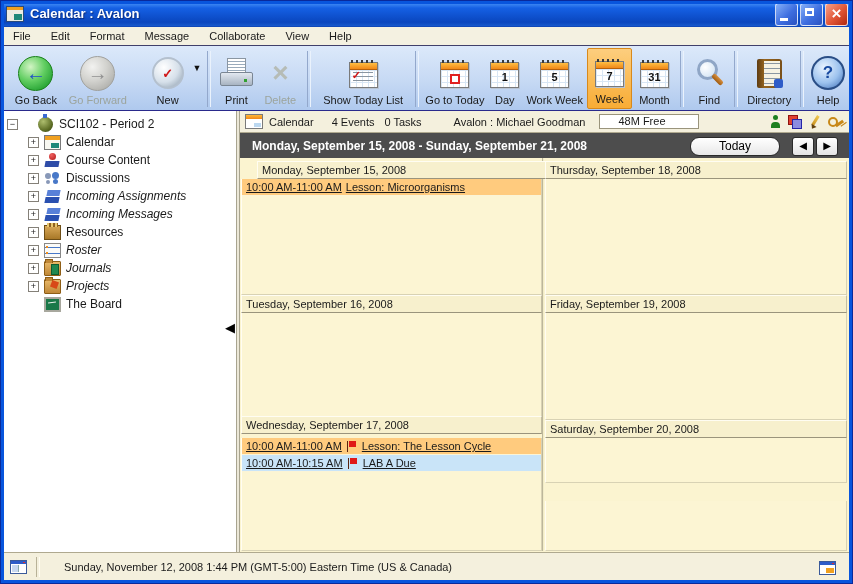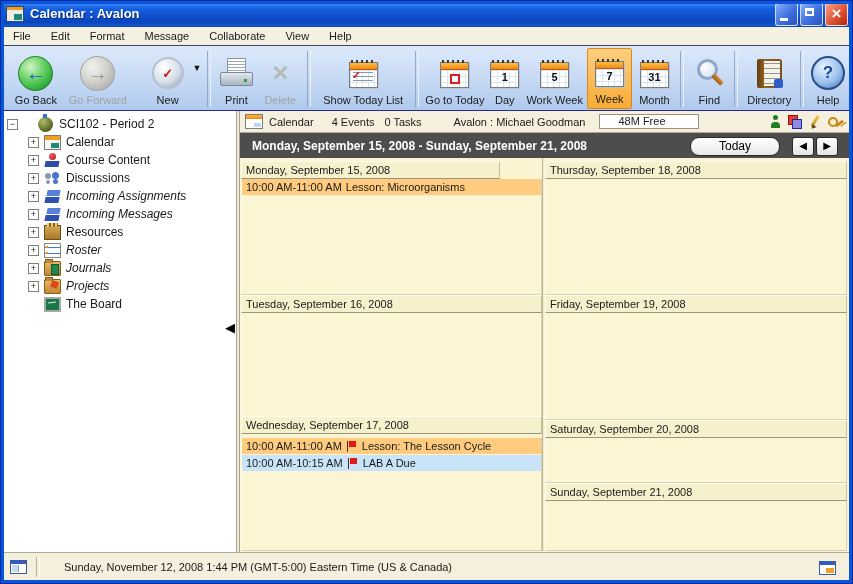--- a/index.html
+++ b/index.html
@@ -160,21 +160,21 @@
     border:1px solid #2A2A2A;border-radius:3px;font-size:10px;text-align:center;line-height:16px;color:#000;}
   .nav-prev{left:552px;}
   .nav-next{left:576px;}
 
   .grid{position:absolute;left:0;top:47px;width:610px;height:394px;}
   .vline{position:absolute;left:302px;top:0;width:1px;height:393px;background:#BCB69A;border-right:1px solid #F2ECC8;}
   .dayhdr{position:absolute;height:18px;background:#F7F0CD;box-sizing:border-box;
     border-top:1px solid #FFFDF2;border-left:1px solid #FFFDF2;border-bottom:1px solid #9A947C;border-right:1px solid #C4BEA2;
     font-size:11px;line-height:16px;padding-left:4px;white-space:nowrap;overflow:hidden;}
   .daybody{position:absolute;background:#FCF5D3;box-sizing:border-box;
-    border-left:1px solid #FFFDF2;border-right:1px solid #D8D2B4;border-bottom:1px solid #D8D2B4;}
+    border-left:1px solid #FFFDF2;border-right:1px solid #D8D2B4;border-bottom:1px solid #D8D2B4;text-decoration:underline;}
   .event{height:17px;box-sizing:border-box;display:flex;align-items:center;gap:4px;
     font-size:11px;padding-left:4px;white-space:nowrap;overflow:hidden;border-bottom:1px solid #FBF4D6;}
   .event.orange{background:#FFCB7E;}
   .event.blue{background:#C9E4F8;}
   .flag{display:inline-block;width:9px;height:11px;border-left:1px solid #5A2410;position:relative;flex:none;margin:0 1px;}
   .flag::before{content:"";position:absolute;left:1px;top:0;width:7px;height:6px;background:#E01818;}
 
   
   .statusbar{position:absolute;left:3px;top:552px;width:847px;height:29px;background:#F4F0DD;
     border-top:1px solid #AFA98F;box-sizing:border-box;display:flex;align-items:center;}
@@ -417,21 +417,21 @@
   <div class="datebar">
     <span class="db-range">Monday, September 15, 2008 - Sunday, September 21, 2008</span>
     <span class="today-btn">Today</span>
     <span class="nav-btn nav-prev">◀</span>
     <span class="nav-btn nav-next">▶</span>
   </div>
 
   <div class="grid">
     <div class="vline"></div>
 
-    <div class="dayhdr" style="left:1px;top:3px;width:259px">Monday, September 15, 2008</div>
+    <div class="dayhdr" style="left:17px;top:3px;width:295px">Monday, September 15, 2008</div>
     <div class="daybody" style="left:1px;top:21px;width:301px;height:116px">
       <div class="event orange">
         <span>10:00 AM-11:00 AM</span>
         <span>Lesson: Microorganisms</span>
       </div>
     </div>
     <div class="dayhdr" style="left:1px;top:137px;width:301px">Tuesday, September 16, 2008</div>
     <div class="daybody" style="left:1px;top:155px;width:301px;height:107px"></div>
     <div class="dayhdr" style="left:1px;top:258px;width:301px">Wednesday, September 17, 2008</div>
     <div class="daybody" style="left:1px;top:280px;width:301px;height:113px">
@@ -446,21 +446,20 @@
         <span>LAB A Due</span>
       </div>
     </div>
 
     <div class="dayhdr" style="left:305px;top:3px;width:302px">Thursday, September 18, 2008</div>
     <div class="daybody" style="left:305px;top:21px;width:302px;height:116px"></div>
     <div class="dayhdr" style="left:305px;top:137px;width:302px">Friday, September 19, 2008</div>
     <div class="daybody" style="left:305px;top:155px;width:302px;height:107px"></div>
     <div class="dayhdr" style="left:305px;top:262px;width:302px">Saturday, September 20, 2008</div>
     <div class="daybody" style="left:305px;top:280px;width:302px;height:45px"></div>
-    <div class="dayhdr" style="left:305px;top:325px;width:302px">Sunday, September 21, 2008</div>
     <div class="daybody" style="left:305px;top:343px;width:302px;height:50px"></div>
   </div>
 </div>
 
 <div class="statusbar">
   <span class="sicon left">
       <span class="dot"></span>
     </span>
   <span class="sb-sep"></span>
   <span class="sb-text">Sunday, November 12, 2008 1:44 PM (GMT-5:00) Eastern Time (US &amp; Canada)</span>

